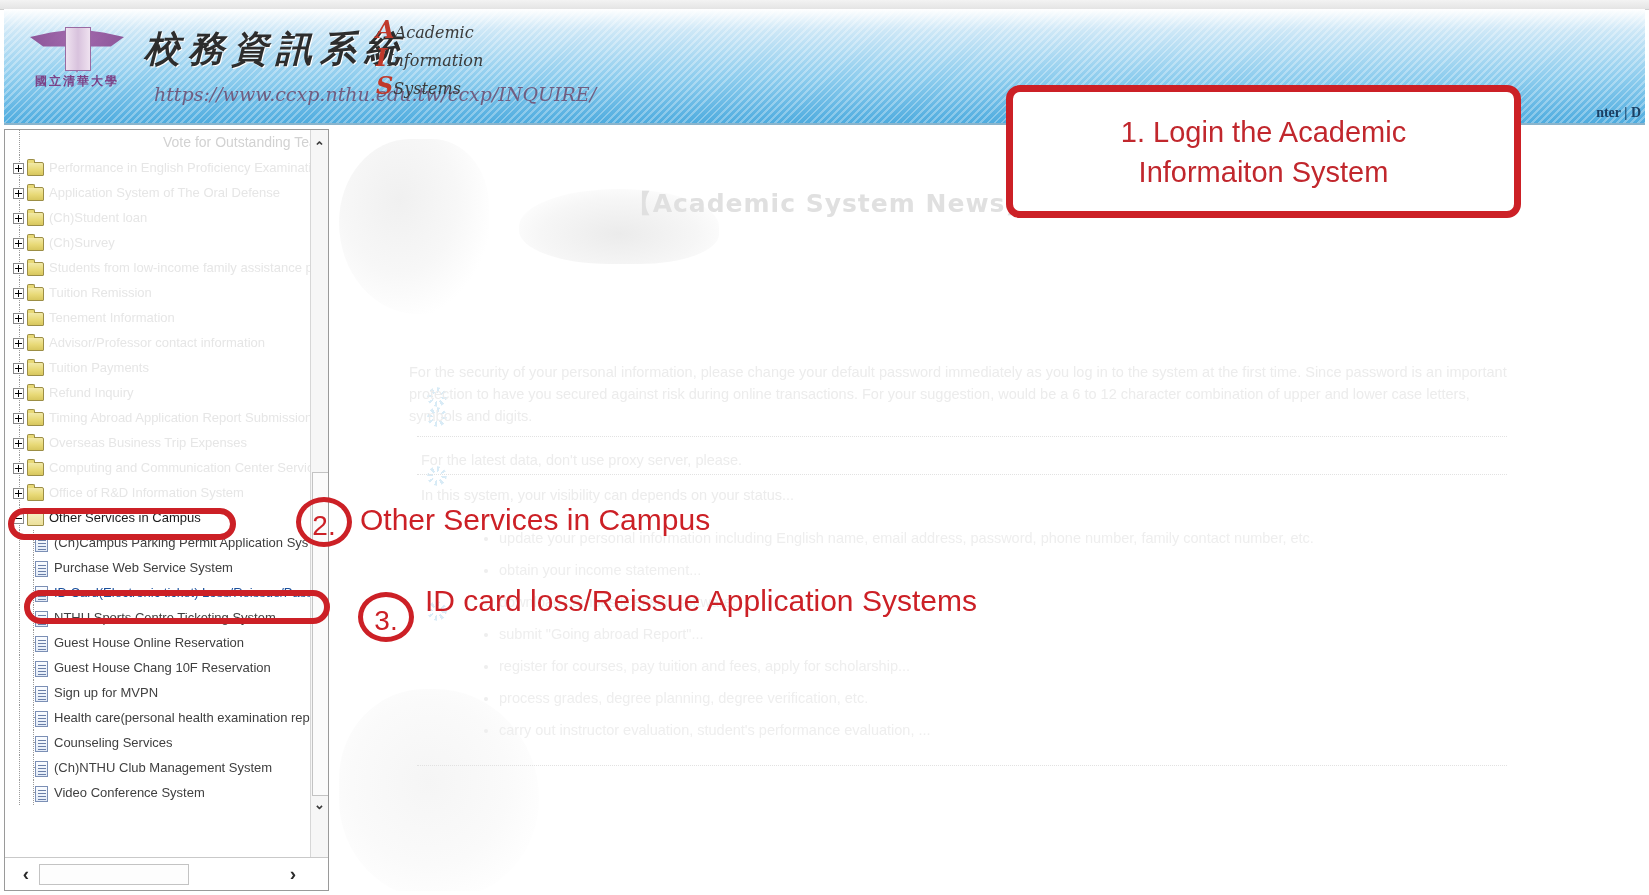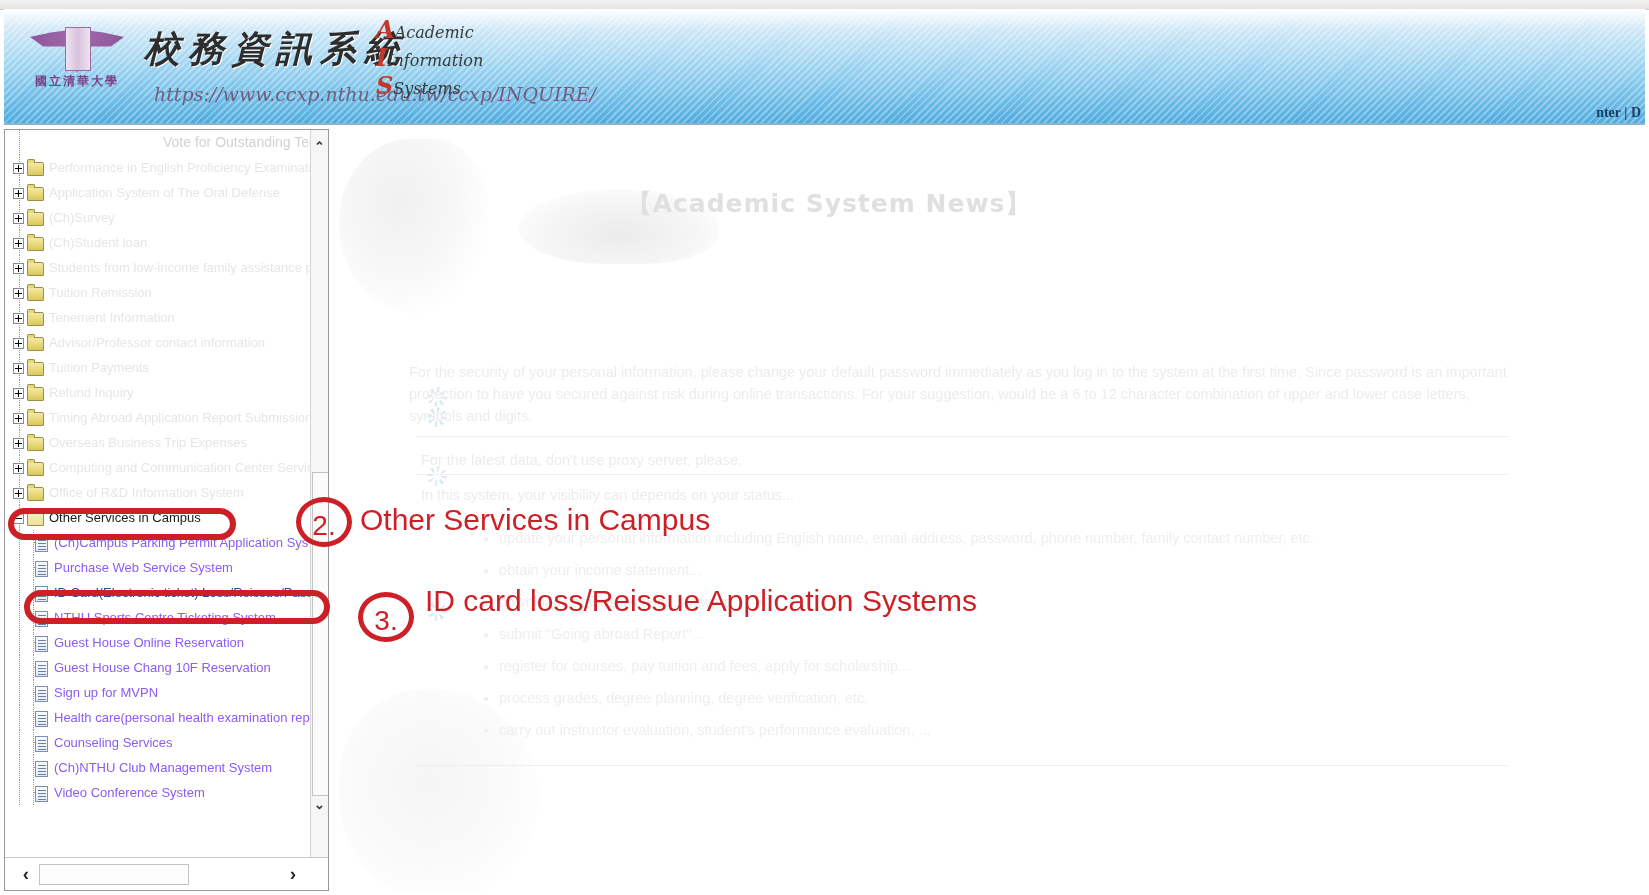--- a/index.html
+++ b/index.html
@@ -138,21 +138,21 @@
     height: 25px;
     line-height: 25px;
     white-space: nowrap;
     font-size: 13px;
     color: #e2e2e2;
     padding-left: 8px;
     font-family: "Liberation Sans", sans-serif;
   }
   .tree-row.dim1 { color: #e6e6e6; }
   .tree-row.leaf { padding-left: 30px; }
-  .tree-row.leaf .lbl { color: #8b5cf6; }
+  .tree-row.leaf .lbl { color: #404040; }
   .tree-row.hl .lbl { color: #1b1b1b; }
   .tree-row.hl-link .lbl { color: #1a4f9c; }
   .tree-row.cut {
     color: #d2d2d2;
     font-size: 14px;
   }
 
   .expander {
     display: inline-block;
     width: 11px; height: 11px;
@@ -467,22 +467,22 @@
       <div><span class="cap">S</span><span>Systems</span></div>
     </div>
     <div class="banner-nav">nter | D</div>
   </div>
 
   <div class="tree-pane">
     <div class="tree-inner" id="tree-host">
         <div class="tree-row cut"><span class="guide"></span><span style="margin-left:150px">Vote for Outstanding Teachers</span></div>
         <div class="tree-row dim1"><span class="guide"></span><span class="expander plus"></span><span class="folder"></span><span class="lbl">Performance in English Proficiency Examination</span></div>
         <div class="tree-row dim1"><span class="guide"></span><span class="expander plus"></span><span class="folder"></span><span class="lbl">Application System of The Oral Defense</span></div>
+        <div class="tree-row dim1"><span class="guide"></span><span class="expander plus"></span><span class="folder"></span><span class="lbl">(Ch)Student loan</span></div>
         <div class="tree-row dim1"><span class="guide"></span><span class="expander plus"></span><span class="folder"></span><span class="lbl">(Ch)Survey</span></div>
-        <div class="tree-row dim1"><span class="guide"></span><span class="expander plus"></span><span class="folder"></span><span class="lbl">(Ch)Student loan</span></div>
         <div class="tree-row dim1"><span class="guide"></span><span class="expander plus"></span><span class="folder"></span><span class="lbl">Students from low-income family assistance pr</span></div>
         <div class="tree-row dim1"><span class="guide"></span><span class="expander plus"></span><span class="folder"></span><span class="lbl">Tuition Remission</span></div>
         <div class="tree-row dim1"><span class="guide"></span><span class="expander plus"></span><span class="folder"></span><span class="lbl">Tenement Information</span></div>
         <div class="tree-row dim1"><span class="guide"></span><span class="expander plus"></span><span class="folder"></span><span class="lbl">Advisor/Professor contact information</span></div>
         <div class="tree-row dim1"><span class="guide"></span><span class="expander plus"></span><span class="folder"></span><span class="lbl">Tuition Payments</span></div>
         <div class="tree-row dim1"><span class="guide"></span><span class="expander plus"></span><span class="folder"></span><span class="lbl">Refund Inquiry</span></div>
         <div class="tree-row dim1"><span class="guide"></span><span class="expander plus"></span><span class="folder"></span><span class="lbl">Timing Abroad Application Report Submission</span></div>
         <div class="tree-row dim1"><span class="guide"></span><span class="expander plus"></span><span class="folder"></span><span class="lbl">Overseas Business Trip Expenses</span></div>
         <div class="tree-row dim1"><span class="guide"></span><span class="expander plus"></span><span class="folder"></span><span class="lbl">Computing and Communication Center Services</span></div>
         <div class="tree-row dim1"><span class="guide"></span><span class="expander plus"></span><span class="folder"></span><span class="lbl">Office of R&amp;D Information System</span></div>
@@ -536,20 +536,24 @@
         <li>obtain your income statement...</li>
         <li>download campus licensed software.</li>
         <li>submit "Going abroad Report"...</li>
         <li>register for courses, pay tuition and fees, apply for scholarship...</li>
         <li>process grades, degree planning, degree verification, etc.</li>
         <li>carry out instructor evaluation, student's performance evaluation, ...</li>
       </ul>
     <div class="hr-dotted h3"></div>
   </div>
 
+  <div class="callout">
+    <span>1. Login the Academic
+Informaiton System</span>
+  </div>
 
   <div class="circ c2">2.</div>
   <div class="anno-text t2">Other Services in Campus</div>
 
   <div class="circ c3">3.</div>
   <div class="anno-text t3">ID card loss/Reissue Application Systems</div>
 
   <div class="oval o1"></div>
   <div class="oval o2"></div>
 

